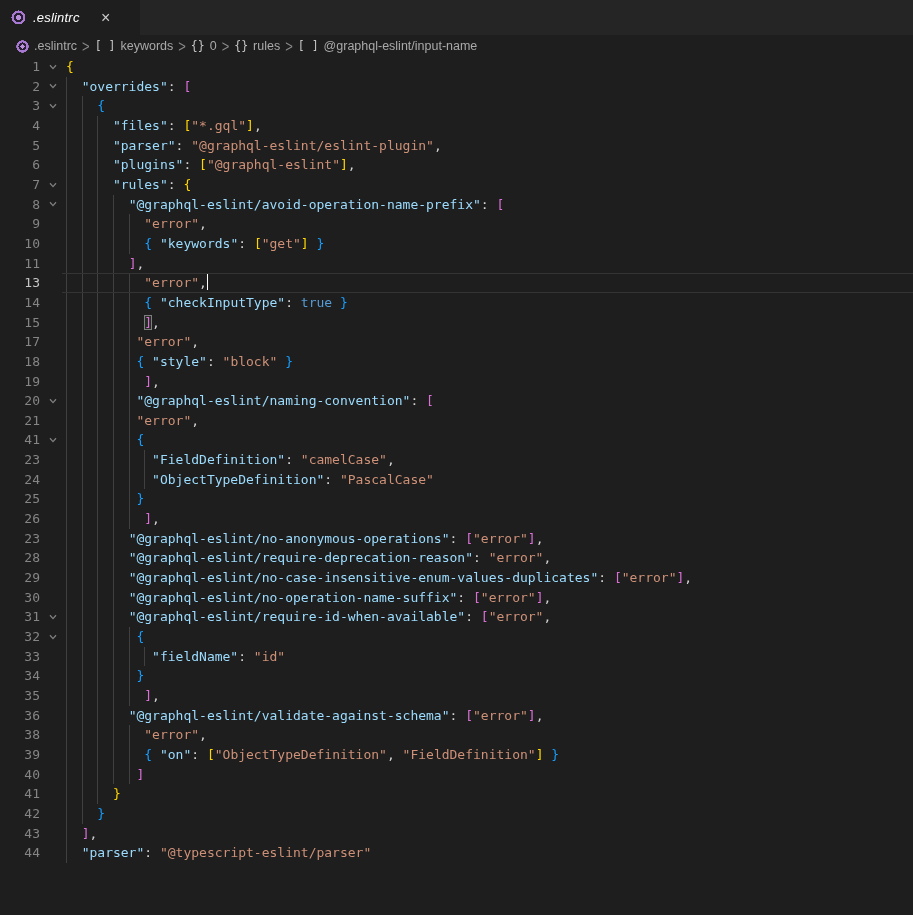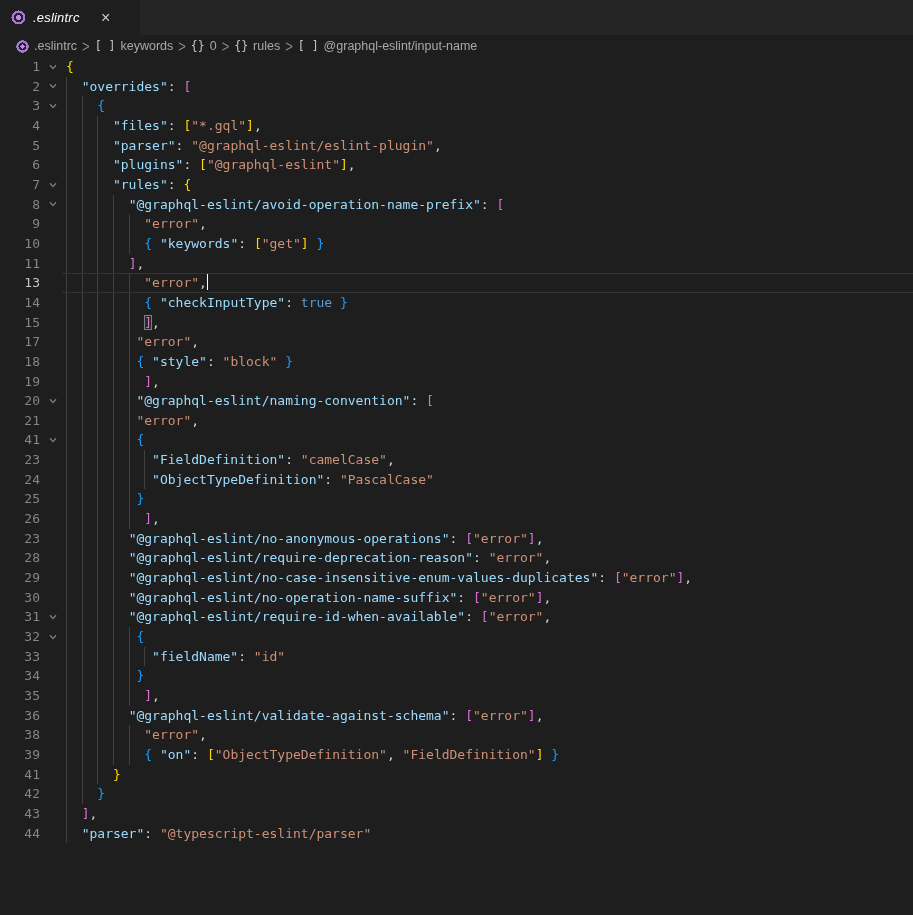--- a/index.html
+++ b/index.html
@@ -368,20 +368,27 @@
         </div>
         <div class="line">
           <div class="gutter">
             <div class="num">39</div>
             <div class="fold"></div>
           </div>
           <div class="content"><span class="guide" style="left: 0ch;"></span><span class="guide" style="left: 2ch;"></span><span class="guide" style="left: 4ch;"></span><span class="guide" style="left: 6ch;"></span><span class="guide" style="left: 8ch;"></span><span>          <span class="b">{</span><span class="p"> </span><span class="k">"on"</span><span class="p">: </span><span class="g">[</span><span class="s">"ObjectTypeDefinition"</span><span class="p">, </span><span class="s">"FieldDefinition"</span><span class="g">]</span><span class="p"> </span><span class="b">}</span></span></div>
         </div>
         <div class="line">
           <div class="gutter">
+            <div class="num">40</div>
+            <div class="fold"></div>
+          </div>
+          <div class="content"><span class="guide" style="left: 0ch;"></span><span class="guide" style="left: 2ch;"></span><span class="guide" style="left: 4ch;"></span><span class="guide" style="left: 6ch;"></span><span class="guide" style="left: 8ch;"></span><span>         <span class="m">]</span></span></div>
+        </div>
+        <div class="line">
+          <div class="gutter">
             <div class="num">41</div>
             <div class="fold"></div>
           </div>
           <div class="content"><span class="guide" style="left: 0ch;"></span><span class="guide" style="left: 2ch;"></span><span class="guide" style="left: 4ch;"></span><span>      <span class="g">}</span></span></div>
         </div>
         <div class="line">
           <div class="gutter">
             <div class="num">42</div>
             <div class="fold"></div>
           </div>

